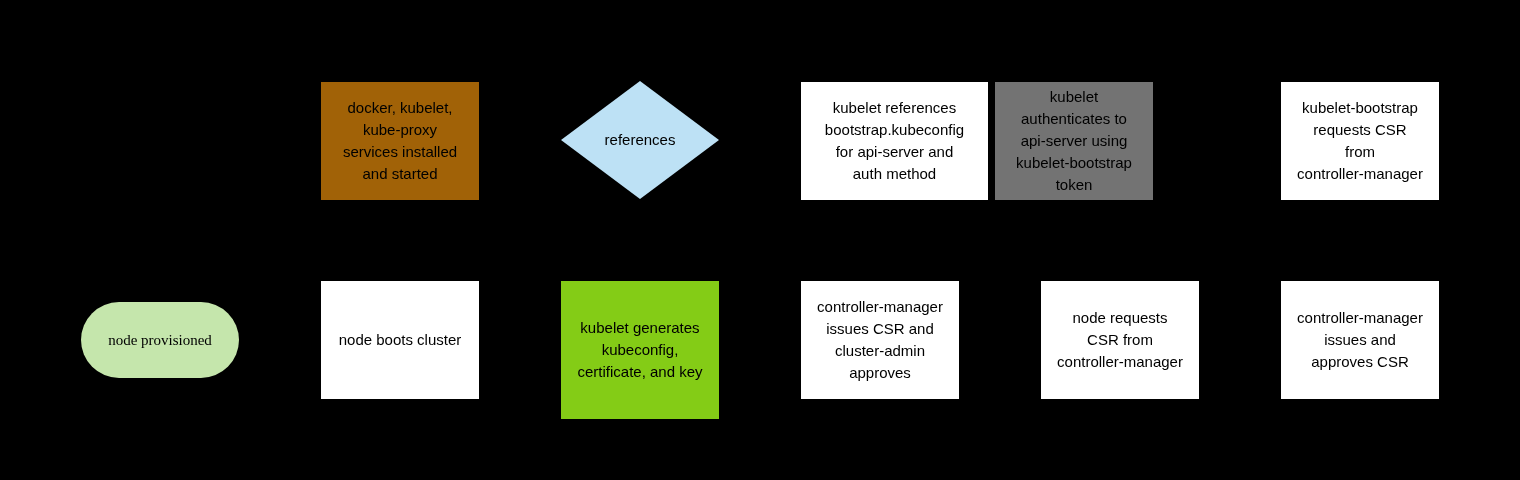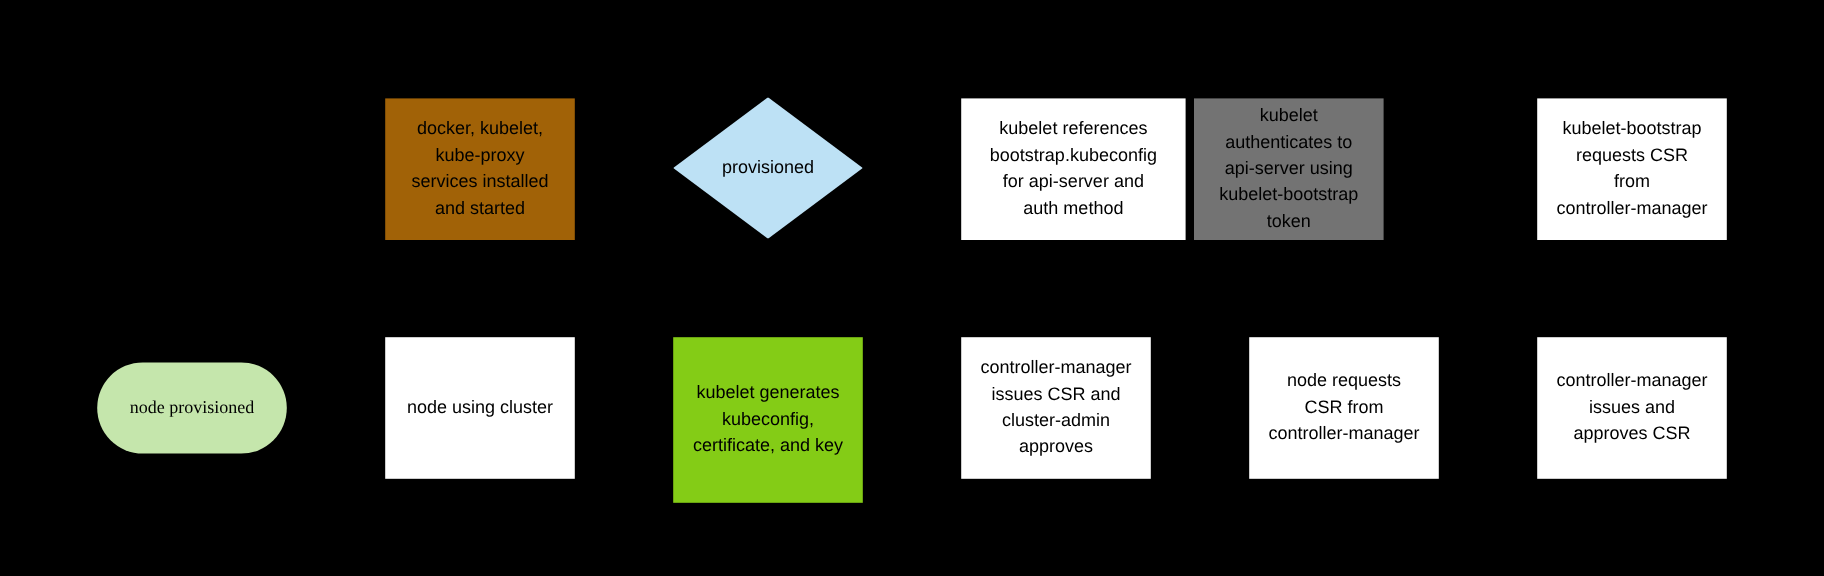--- a/index.html
+++ b/index.html
@@ -82,21 +82,21 @@
 
 <div id="canvas">
     <div class="node rect" style="left: 321px; top: 82px; width: 158px; height: 118px; background: #a16207;">
       <span class="label">docker, kubelet,
 kube-proxy
 services installed
 and started</span>
     </div>
     <div class="node diamond" style="left: 561px; top: 81px; width: 158px; height: 118px;">
       <div class="diamond-shape" style="background: rgb(189, 225, 245);"></div>
-      <span class="label">provisioned</span>
+      <span class="label">references</span>
     </div>
     <div class="node rect overflow" style="left: 801px; top: 82px; width: 187px; height: 118px; background: rgb(255, 255, 255);">
       <span class="label">kubelet references
 bootstrap.kubeconfig
 for api-server and
 auth method</span>
     </div>
     <div class="node rect" style="left: 995px; top: 82px; width: 158px; height: 118px; background: #737373;">
       <span class="label">kubelet
 authenticates to
@@ -107,21 +107,21 @@
     <div class="node rect" style="left: 1281px; top: 82px; width: 158px; height: 118px; background: rgb(255, 255, 255);">
       <span class="label">kubelet-bootstrap
 requests CSR
 from
 controller-manager</span>
     </div>
     <div class="node capsule" style="left: 81px; top: 302px; width: 158px; height: 76px; background: rgb(197, 230, 172); font-family: Liberation Serif, serif;">
       <span class="label">node provisioned</span>
     </div>
     <div class="node rect" style="left: 321px; top: 281px; width: 158px; height: 118px; background: rgb(255, 255, 255);">
-      <span class="label">node using cluster</span>
+      <span class="label">node boots cluster</span>
     </div>
     <div class="node rect" style="left: 561px; top: 281px; width: 158px; height: 138px; background: #84cc16;">
       <span class="label">kubelet generates
 kubeconfig,
 certificate, and key</span>
     </div>
     <div class="node rect" style="left: 801px; top: 281px; width: 158px; height: 118px; background: rgb(255, 255, 255);">
       <span class="label">controller-manager
 issues CSR and
 cluster-admin

